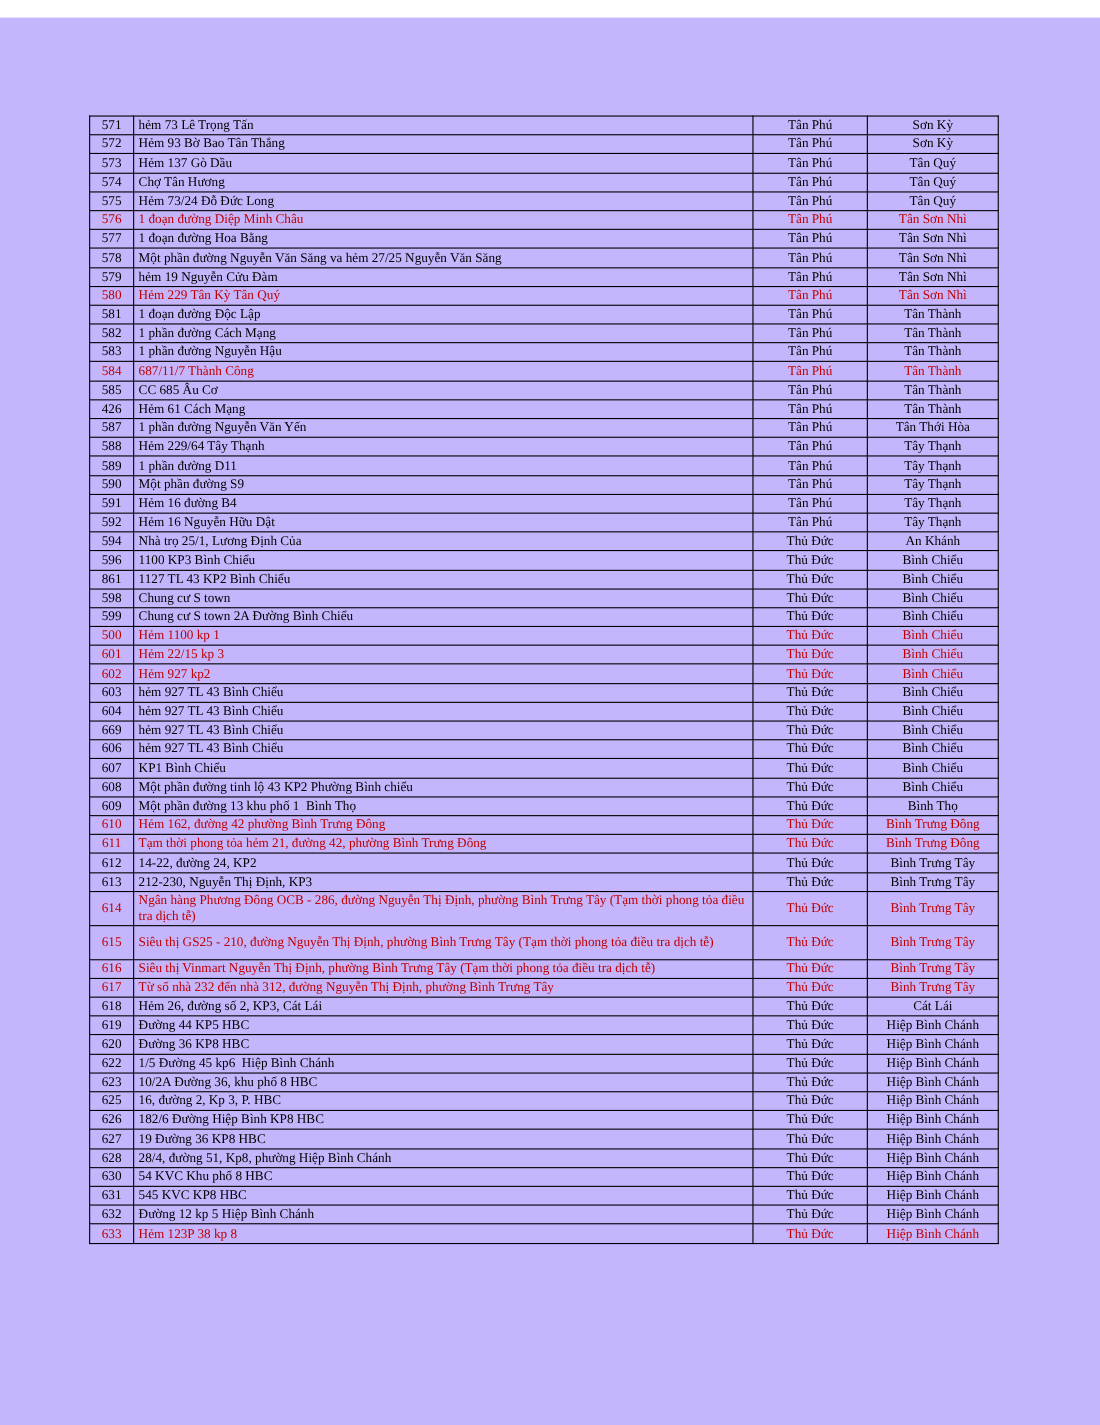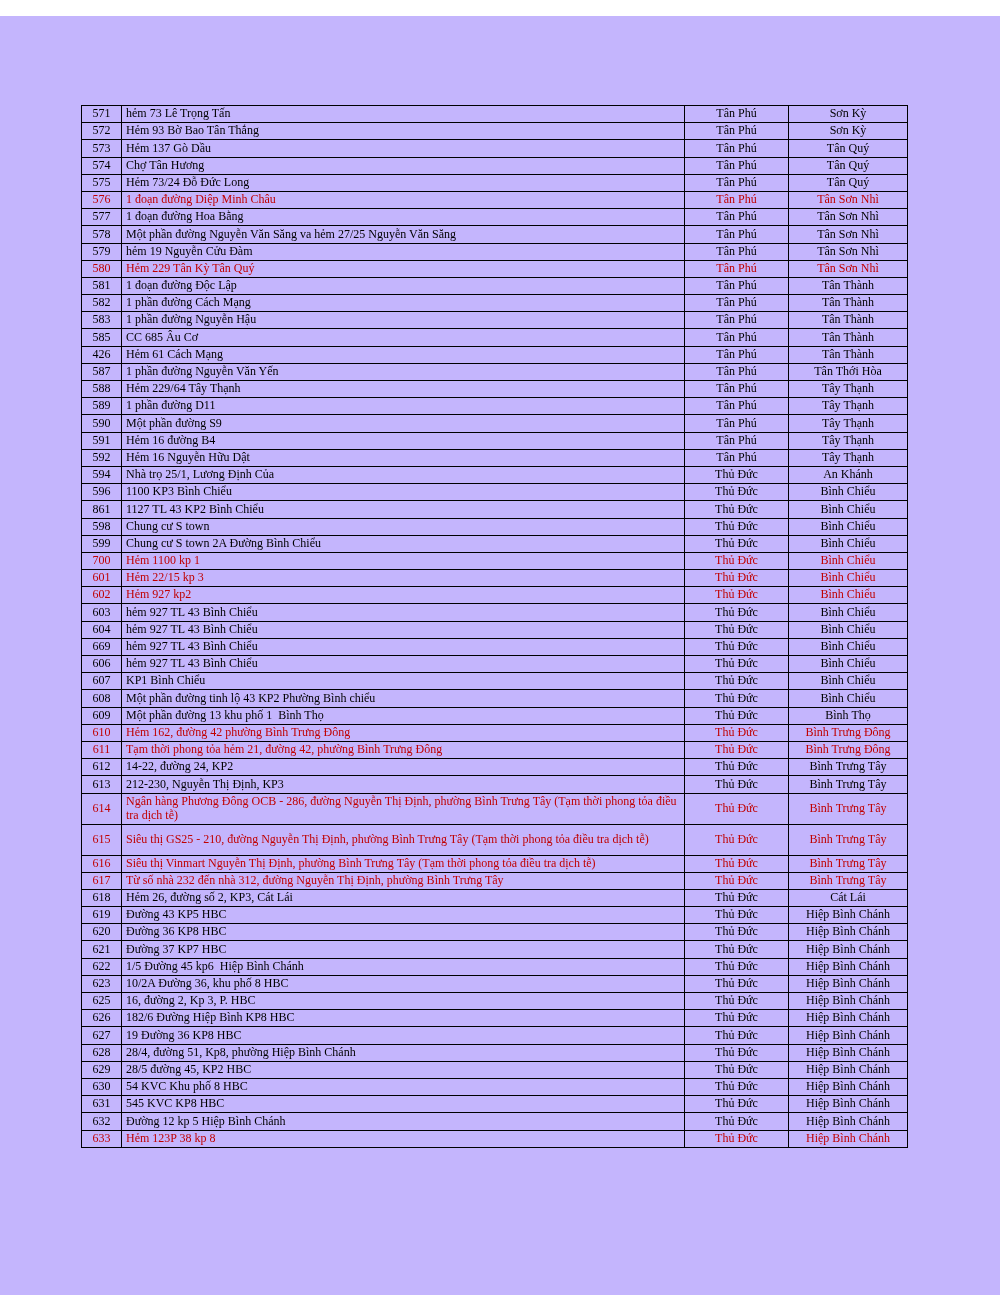--- a/index.html
+++ b/index.html
@@ -147,20 +147,26 @@
           <td class="cell-address">1 phần đường Cách Mạng</td>
           <td class="cell-district">Tân Phú</td>
           <td class="cell-ward">Tân Thành</td>
         </tr>
         <tr>
           <td class="cell-no">583</td>
           <td class="cell-address">1 phần đường Nguyễn Hậu</td>
           <td class="cell-district">Tân Phú</td>
           <td class="cell-ward">Tân Thành</td>
         </tr>
+        <tr class="red">
+          <td class="cell-no">584</td>
+          <td class="cell-address">687/11/7 Thành Công</td>
+          <td class="cell-district">Tân Phú</td>
+          <td class="cell-ward">Tân Thành</td>
+        </tr>
         <tr>
           <td class="cell-no">585</td>
           <td class="cell-address">CC 685 Âu Cơ</td>
           <td class="cell-district">Tân Phú</td>
           <td class="cell-ward">Tân Thành</td>
         </tr>
         <tr>
           <td class="cell-no">426</td>
           <td class="cell-address">Hẻm 61 Cách Mạng</td>
           <td class="cell-district">Tân Phú</td>
@@ -226,21 +232,21 @@
           <td class="cell-district">Thủ Đức</td>
           <td class="cell-ward">Bình Chiểu</td>
         </tr>
         <tr>
           <td class="cell-no">599</td>
           <td class="cell-address">Chung cư S town 2A Đường Bình Chiểu</td>
           <td class="cell-district">Thủ Đức</td>
           <td class="cell-ward">Bình Chiểu</td>
         </tr>
         <tr class="red">
-          <td class="cell-no">700</td>
+          <td class="cell-no">500</td>
           <td class="cell-address">Hẻm 1100 kp 1</td>
           <td class="cell-district">Thủ Đức</td>
           <td class="cell-ward">Bình Chiểu</td>
         </tr>
         <tr class="red">
           <td class="cell-no">601</td>
           <td class="cell-address">Hẻm 22/15 kp 3</td>
           <td class="cell-district">Thủ Đức</td>
           <td class="cell-ward">Bình Chiểu</td>
         </tr>
@@ -341,37 +347,31 @@
           <td class="cell-ward">Bình Trưng Tây</td>
         </tr>
         <tr>
           <td class="cell-no">618</td>
           <td class="cell-address">Hẻm 26, đường số 2, KP3, Cát Lái</td>
           <td class="cell-district">Thủ Đức</td>
           <td class="cell-ward">Cát Lái</td>
         </tr>
         <tr>
           <td class="cell-no">619</td>
-          <td class="cell-address">Đường 43 KP5 HBC</td>
+          <td class="cell-address">Đường 44 KP5 HBC</td>
           <td class="cell-district">Thủ Đức</td>
           <td class="cell-ward">Hiệp Bình Chánh</td>
         </tr>
         <tr>
           <td class="cell-no">620</td>
           <td class="cell-address">Đường 36 KP8 HBC</td>
           <td class="cell-district">Thủ Đức</td>
           <td class="cell-ward">Hiệp Bình Chánh</td>
         </tr>
         <tr>
-          <td class="cell-no">621</td>
-          <td class="cell-address">Đường 37 KP7 HBC</td>
-          <td class="cell-district">Thủ Đức</td>
-          <td class="cell-ward">Hiệp Bình Chánh</td>
-        </tr>
-        <tr>
           <td class="cell-no">622</td>
           <td class="cell-address">1/5 Đường 45 kp6  Hiệp Bình Chánh</td>
           <td class="cell-district">Thủ Đức</td>
           <td class="cell-ward">Hiệp Bình Chánh</td>
         </tr>
         <tr>
           <td class="cell-no">623</td>
           <td class="cell-address">10/2A Đường 36, khu phố 8 HBC</td>
           <td class="cell-district">Thủ Đức</td>
           <td class="cell-ward">Hiệp Bình Chánh</td>
@@ -390,26 +390,20 @@
         </tr>
         <tr>
           <td class="cell-no">627</td>
           <td class="cell-address">19 Đường 36 KP8 HBC</td>
           <td class="cell-district">Thủ Đức</td>
           <td class="cell-ward">Hiệp Bình Chánh</td>
         </tr>
         <tr>
           <td class="cell-no">628</td>
           <td class="cell-address">28/4, đường 51, Kp8, phường Hiệp Bình Chánh</td>
-          <td class="cell-district">Thủ Đức</td>
-          <td class="cell-ward">Hiệp Bình Chánh</td>
-        </tr>
-        <tr>
-          <td class="cell-no">629</td>
-          <td class="cell-address">28/5 đường 45, KP2 HBC</td>
           <td class="cell-district">Thủ Đức</td>
           <td class="cell-ward">Hiệp Bình Chánh</td>
         </tr>
         <tr>
           <td class="cell-no">630</td>
           <td class="cell-address">54 KVC Khu phố 8 HBC</td>
           <td class="cell-district">Thủ Đức</td>
           <td class="cell-ward">Hiệp Bình Chánh</td>
         </tr>
         <tr>

